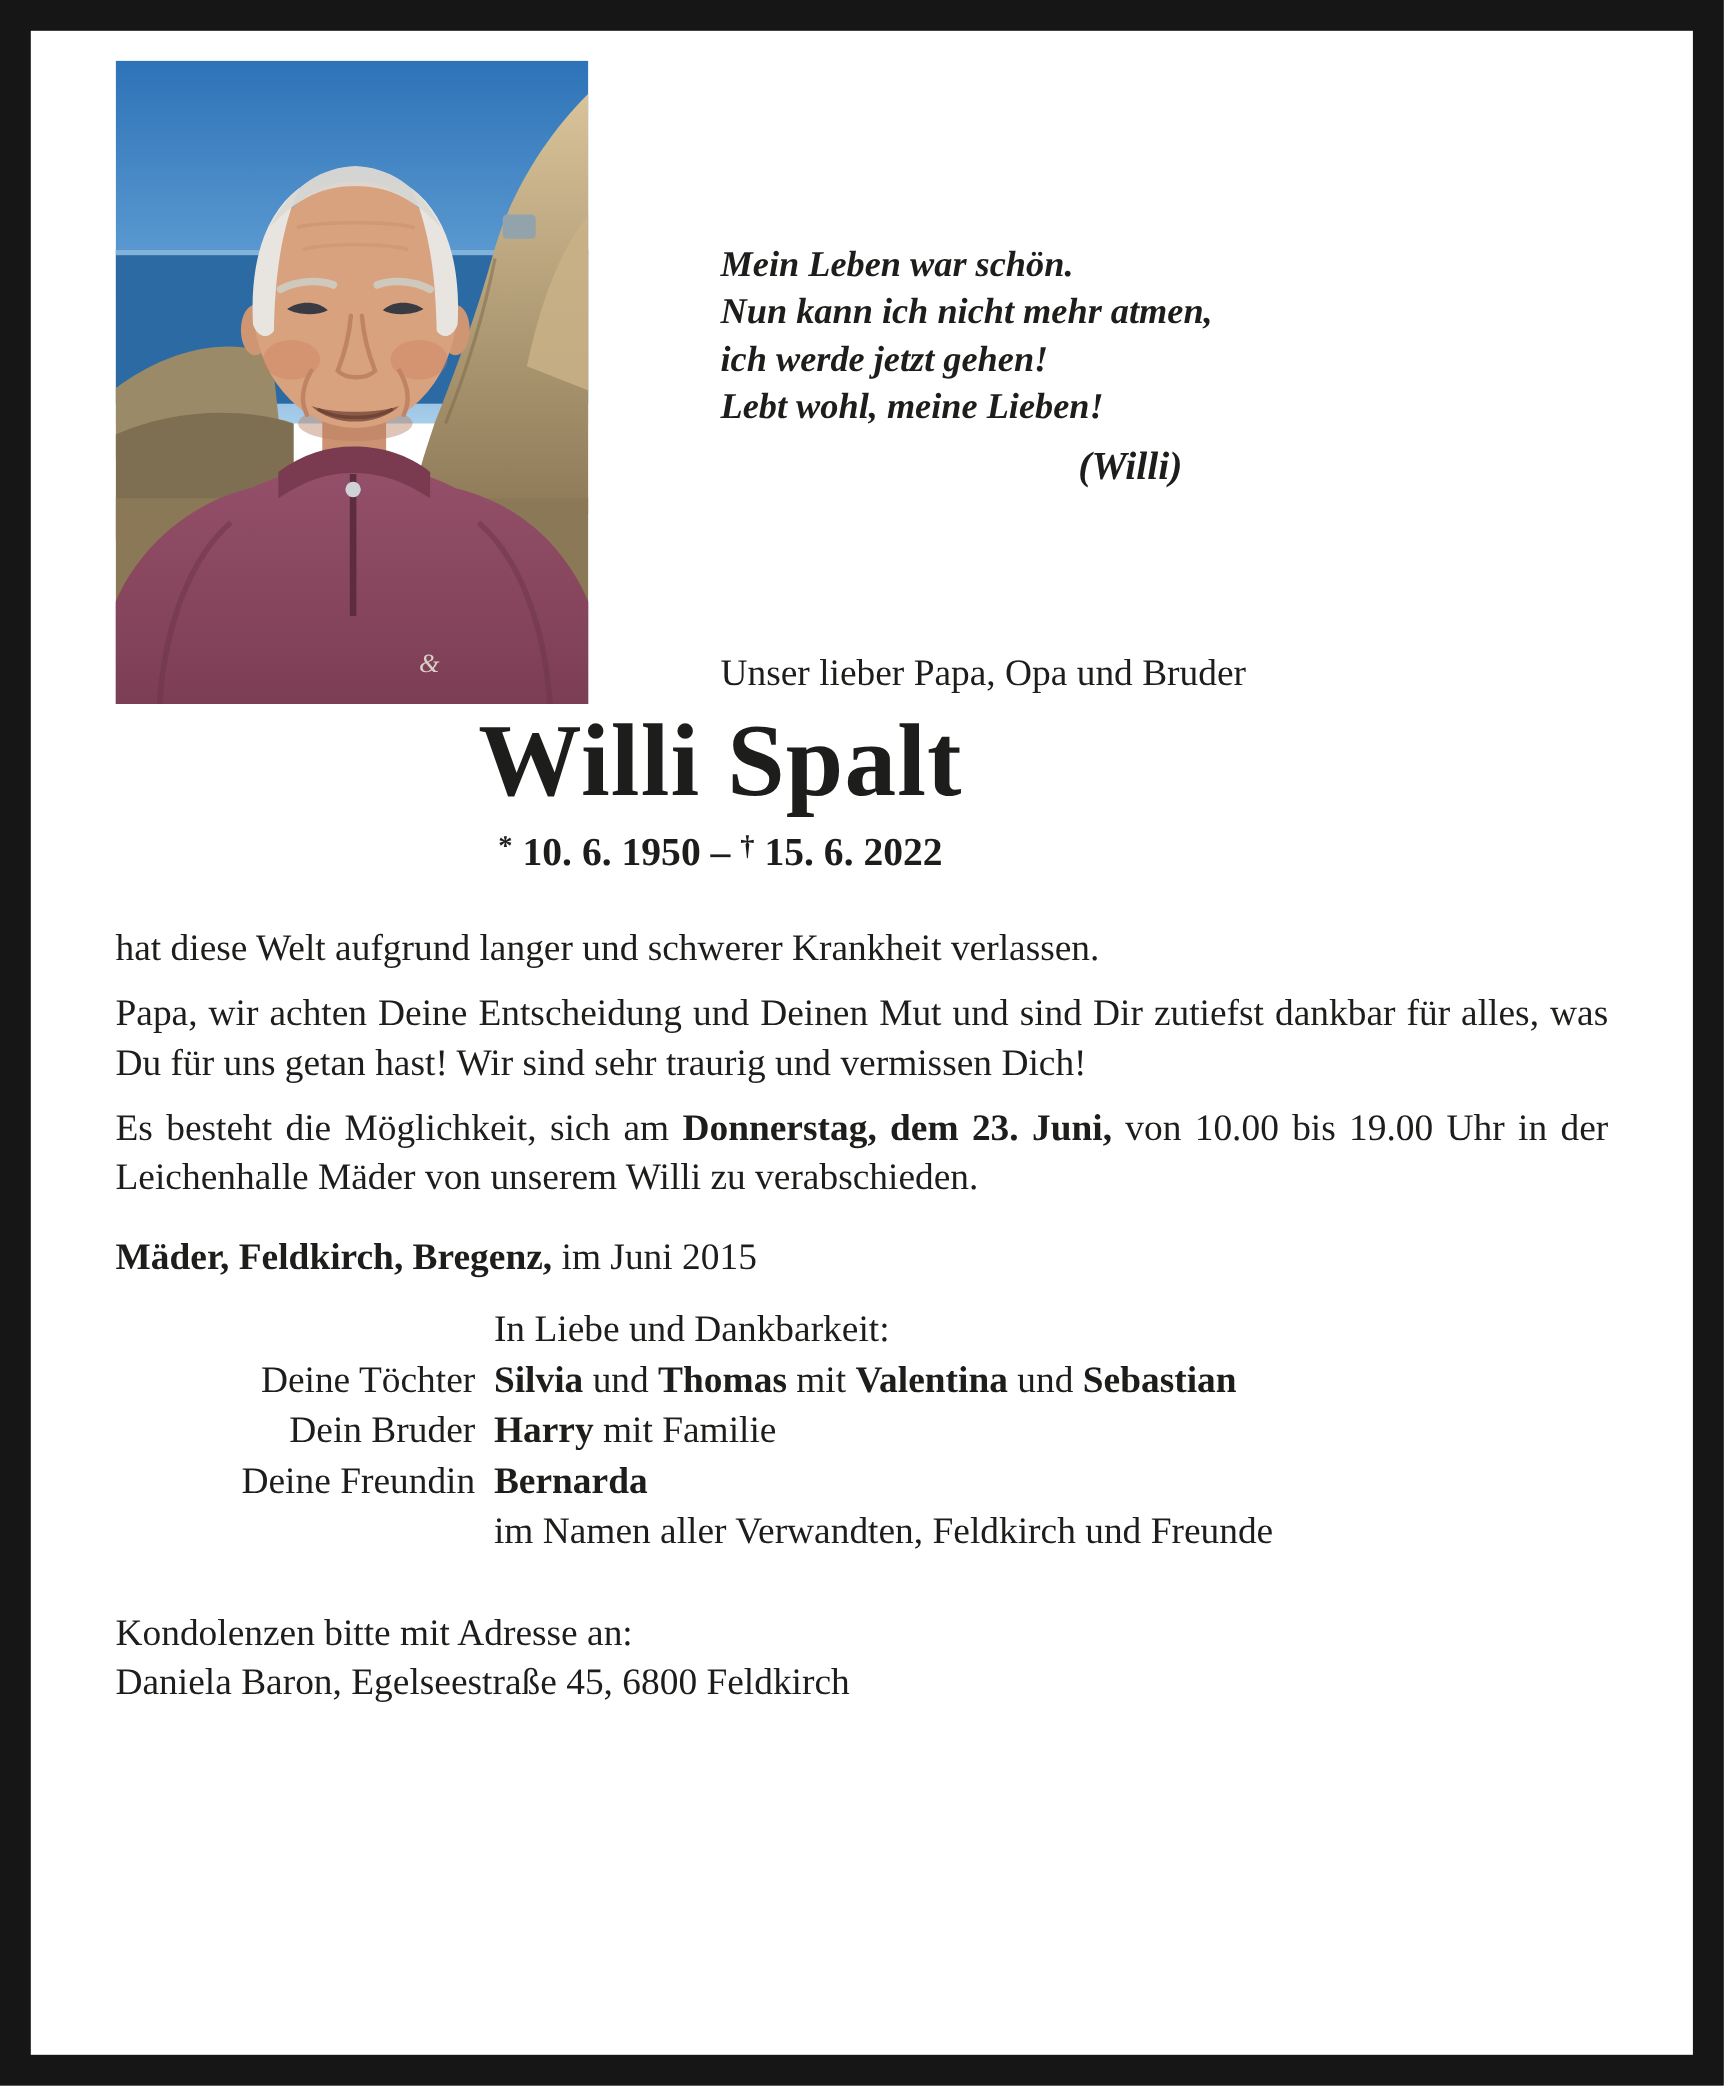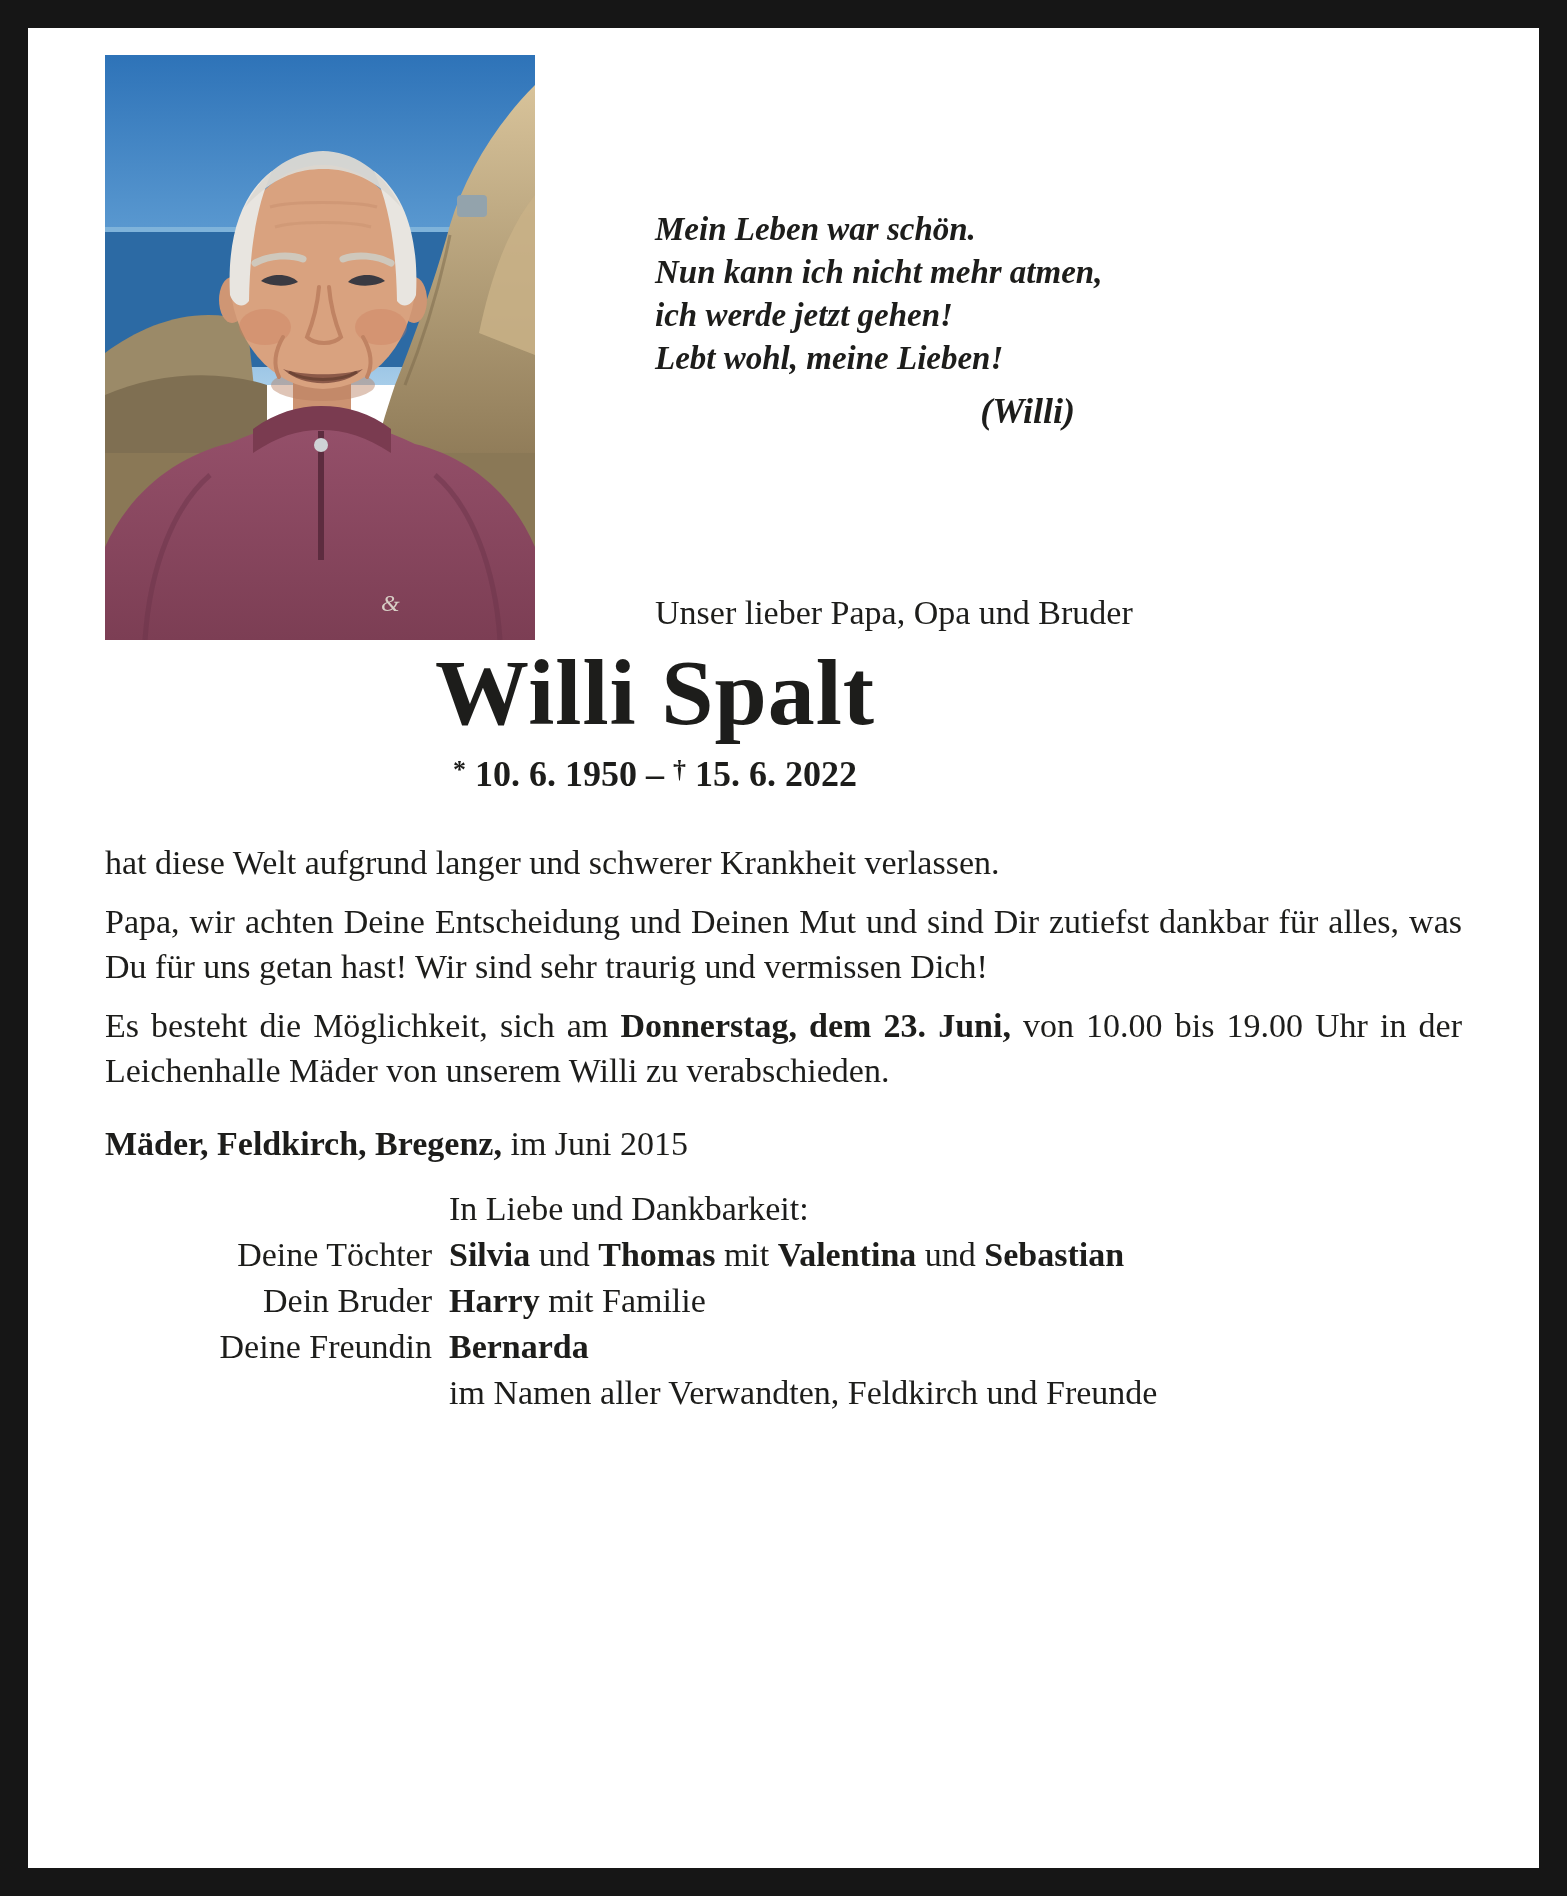--- a/index.html
+++ b/index.html
@@ -31,21 +31,21 @@
     width: 430px;
     height: 585px;
     overflow: hidden;
   }
   .photo svg { display: block; width: 100%; height: 100%; }
 
   
   .quote {
     position: absolute;
     left: 627px;
-    top: 180px;
+    top: 192px;
     width: 500px;
     font-style: italic;
     font-weight: bold;
     font-size: 33px;
     line-height: 1.3;
   }
   .quote-attrib {
     text-align: right;
     padding-right: 80px;
     font-size: 36px;
@@ -227,16 +227,20 @@
         <div class="fam-row">
           <div class="fam-label">Deine Freundin</div>
           <div class="fam-value"><strong>Bernarda</strong></div>
         </div>
         <div class="fam-row">
           <div class="fam-label"></div>
           <div class="fam-value"><span>im Namen aller Verwandten, Feldkirch und Freunde</span></div>
         </div>
       </div>
 
+      <div class="condolence">
+        <div>Kondolenzen bitte mit Adresse an:</div>
+        <div>Daniela Baron, Egelseestraße 45, 6800 Feldkirch</div>
+      </div>
     </div>
 
   </div>
 </div>
 
 </body></html>

